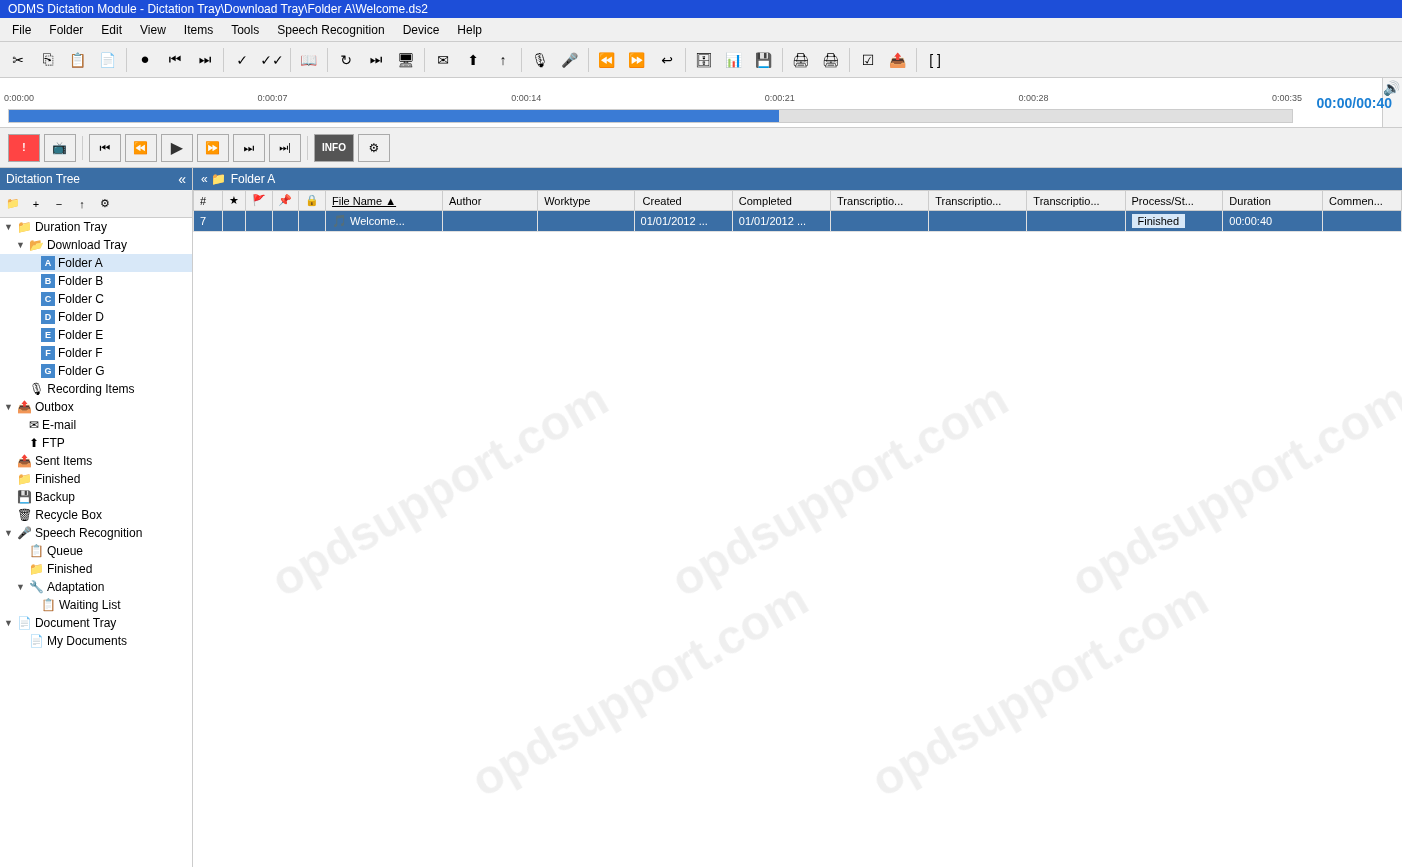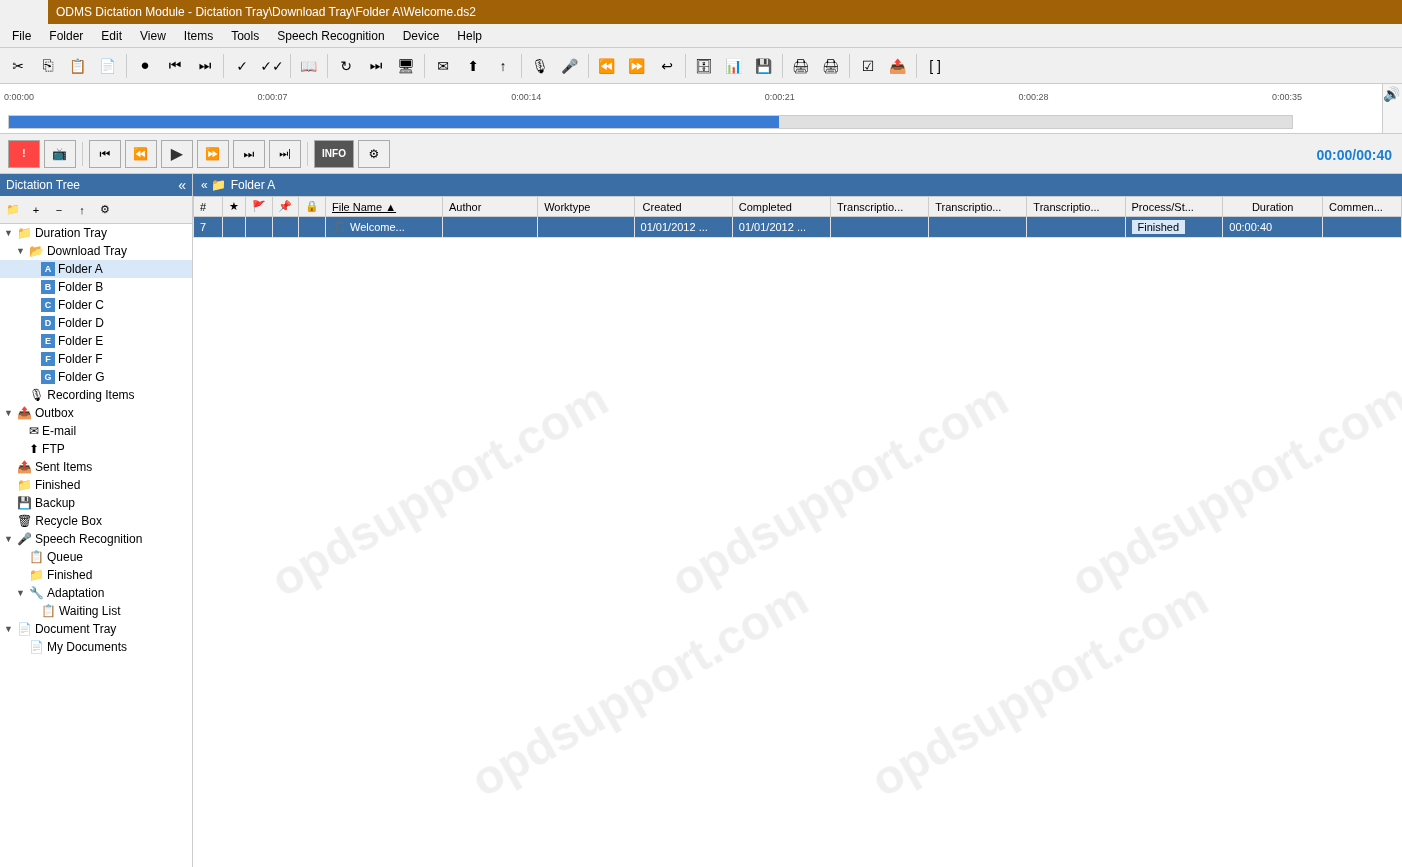--- a/index.html
+++ b/index.html
@@ -1,34 +1,34 @@
 <!DOCTYPE html>
 <html><head>
   <meta charset="utf-8">
   <style>
     * { margin: 0; padding: 0; box-sizing: border-box; }
     body { font-family: 'Segoe UI', Tahoma, sans-serif; font-size: 12px; background: #f0f0f0; width: 1402px; height: 867px; overflow: hidden; }
 
     
-    #title-bar { background: #a16207; color: white; padding: 4px 8px; font-size: 12px; height: 24px; display: flex; align-items: center; margin-left: 48px; }
+    #title-bar { background: #1d4ed8; color: white; padding: 4px 8px; font-size: 12px; height: 18px; display: flex; align-items: center; }
 
     
     #menu-bar { background: #f0f0f0; border-bottom: 1px solid #ccc; padding: 2px 4px; height: 24px; display: flex; align-items: center; gap: 2px; }
     .menu-item { padding: 2px 8px; cursor: pointer; font-size: 12px; }
 
     
     #toolbar { background: #f0f0f0; border-bottom: 1px solid #ccc; padding: 3px 4px; height: 36px; display: flex; align-items: center; gap: 2px; }
     .tb-btn { width: 28px; height: 26px; background: #f0f0f0; border: 1px solid transparent; cursor: pointer; display: flex; align-items: center; justify-content: center; font-size: 14px; }
     .tb-separator { width: 1px; height: 24px; background: #ccc; margin: 0 2px; }
 
     
     #waveform-area { background: white; border-bottom: 1px solid #ccc; height: 50px; position: relative; display: flex; align-items: center; }
     #progress-bar-container { flex: 1; height: 20px; background: #e8e8e8; position: relative; margin: 0 4px; }
     #progress-fill { width: 60%; height: 100%; background: #3a7bd5; }
-    #time-ruler { position: absolute; top: 8px; left: 4px; right: 80px; height: 14px; font-size: 9px; color: #555; display: flex; justify-content: space-between; }
+    #time-ruler { position: absolute; top: 15px; left: 4px; right: 80px; height: 14px; font-size: 9px; color: #555; display: flex; justify-content: space-between; }
     #time-display { position: absolute; right: 10px; top: 50%; transform: translateY(-50%); color: #1a7fd4; font-size: 14px; font-weight: bold; }
 
     
     #transport { background: #f0f0f0; border-bottom: 1px solid #ccc; height: 40px; display: flex; align-items: center; padding: 0 8px; gap: 4px; }
     .transport-btn { width: 32px; height: 28px; background: #f0f0f0; border: 1px solid #aaa; cursor: pointer; display: flex; align-items: center; justify-content: center; font-size: 12px; }
 
     
     #main { display: flex; height: calc(867px - 22px - 24px - 50px - 40px); }
 
     
@@ -137,21 +137,21 @@
         <span>0:00:07</span>
         <span>0:00:14</span>
         <span>0:00:21</span>
         <span>0:00:28</span>
         <span>0:00:35</span>
       </div>
     <div id="progress-bar-container" style="position:absolute; bottom:4px; left:4px; right:85px; height:14px; background:#e0e0e0; border:1px solid #ccc;">
       <div id="progress-fill" style="height: 100%; background: rgb(58, 123, 213); width: 60%;"></div>
     </div>
   </div>
-  <div id="time-display" style="position:absolute; right:10px; top:50%; transform:translateY(-50%); color:#1a7fd4; font-size:14px; font-weight:bold;margin-top:46px;">
+  <div id="time-display" style="position:absolute; right:10px; top:50%; transform:translateY(-50%); color:#1a7fd4; font-size:14px; font-weight:bold;">
     <span>00:00</span>/<span>00:40</span>
   </div>
   <div style="width:20px; background:#f5f5f5; border-left:1px solid #ccc; height:100%; display:flex; flex-direction:column; align-items:center; padding:2px;">
     <div style="font-size:14px;">🔊</div>
   </div>
 </div>
 
 <div id="transport">
   <button class="transport-btn" style="background:#ff4444; color:white; font-weight:bold; font-size:10px;">!</button>
   <button class="transport-btn">📺</button>
@@ -321,21 +321,21 @@
             <th style="width: 20px;">🔒</th>
             <th style="width: 120px; text-decoration: underline;">File Name ▲</th>
             <th style="width: 100px;">Author</th>
             <th style="width: 100px;">Worktype</th>
             <th style="width: 100px; padding-left: 8px;">Created</th>
             <th style="width: 100px;">Completed</th>
             <th style="width: 100px;">Transcriptio...</th>
             <th style="width: 100px;">Transcriptio...</th>
             <th style="width: 100px;">Transcriptio...</th>
             <th style="width: 100px; margin-top: 23px;">Process/St...</th>
-            <th style="width: 104px; text-align: center;">Duration</th>
+            <th style="width: 104px;">Duration</th>
             <th style="width: 80px;">Commen...</th>
           </tr>
       </thead>
       <tbody id="table-body">
       <tr class="row-selected">
             <td>7</td>
             <td></td>
             <td></td>
             <td></td>
             <td></td>

